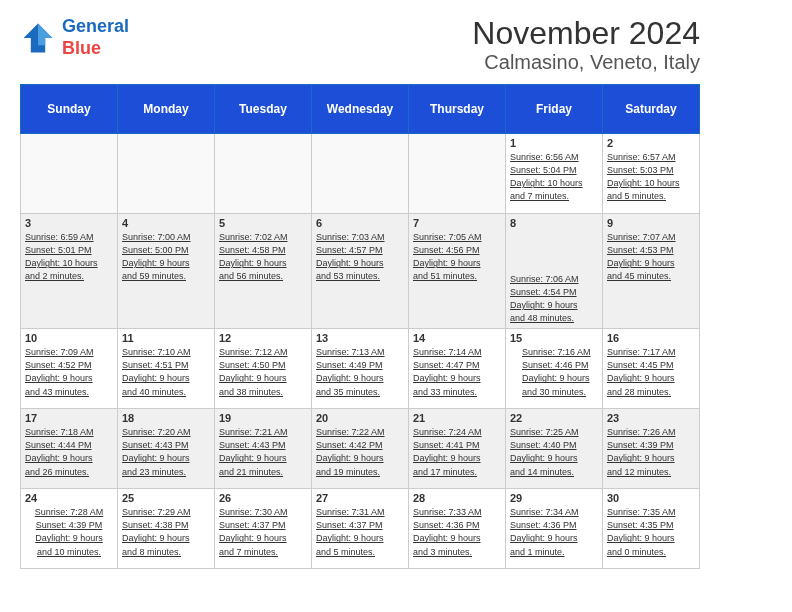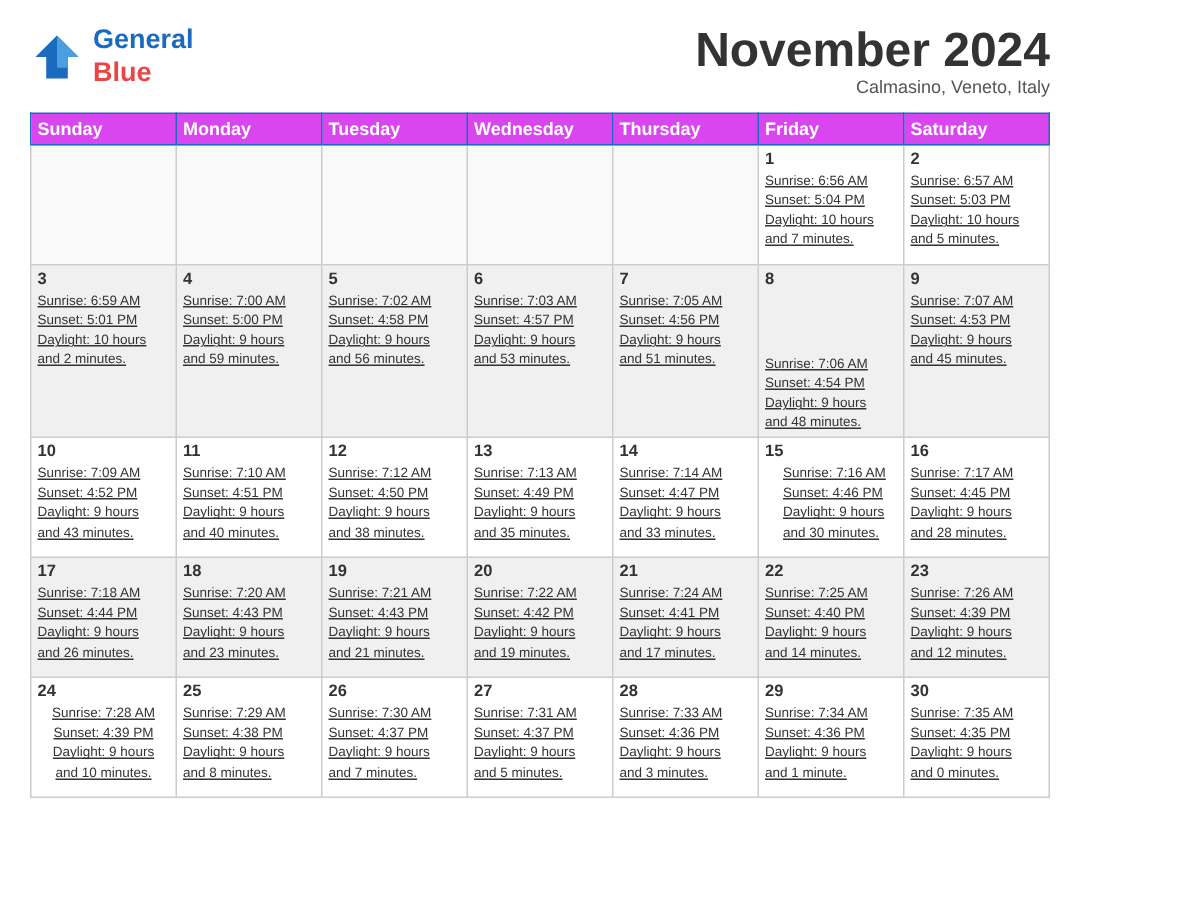--- a/index.html
+++ b/index.html
@@ -38,40 +38,40 @@
     }
     .logo-icon {
       width: 36px;
       height: 36px;
     }
     .title-block {
       text-align: right;
     }
     .calendar-title {
       font-size: 32px;
-      font-weight: bold;
+      font-weight: normal;
       color: #333;
       line-height: 1.1;
     }
     .calendar-subtitle {
-      font-size: 12px;
+      font-size: 20px;
       color: #555;
     }
     table {
       width: 100%;
       border-collapse: collapse;
       table-layout: fixed;
     }
     th {
-      background-color: #d946ef;
+      background-color: #1d4ed8;
       color: #fff;
       font-size: 12px;
       font-weight: bold;
-      padding: 3px 4px;
-      text-align: left;
+      padding: 17px 4px;
+      text-align: center;
       border: 1px solid #1a6bbf;
     }
     td {
       border: 1px solid #ccc;
       vertical-align: top;
       padding: 3px 4px;
       font-size: 9.5px;
       color: #333;
       background: #fff;
       height: 80px;

